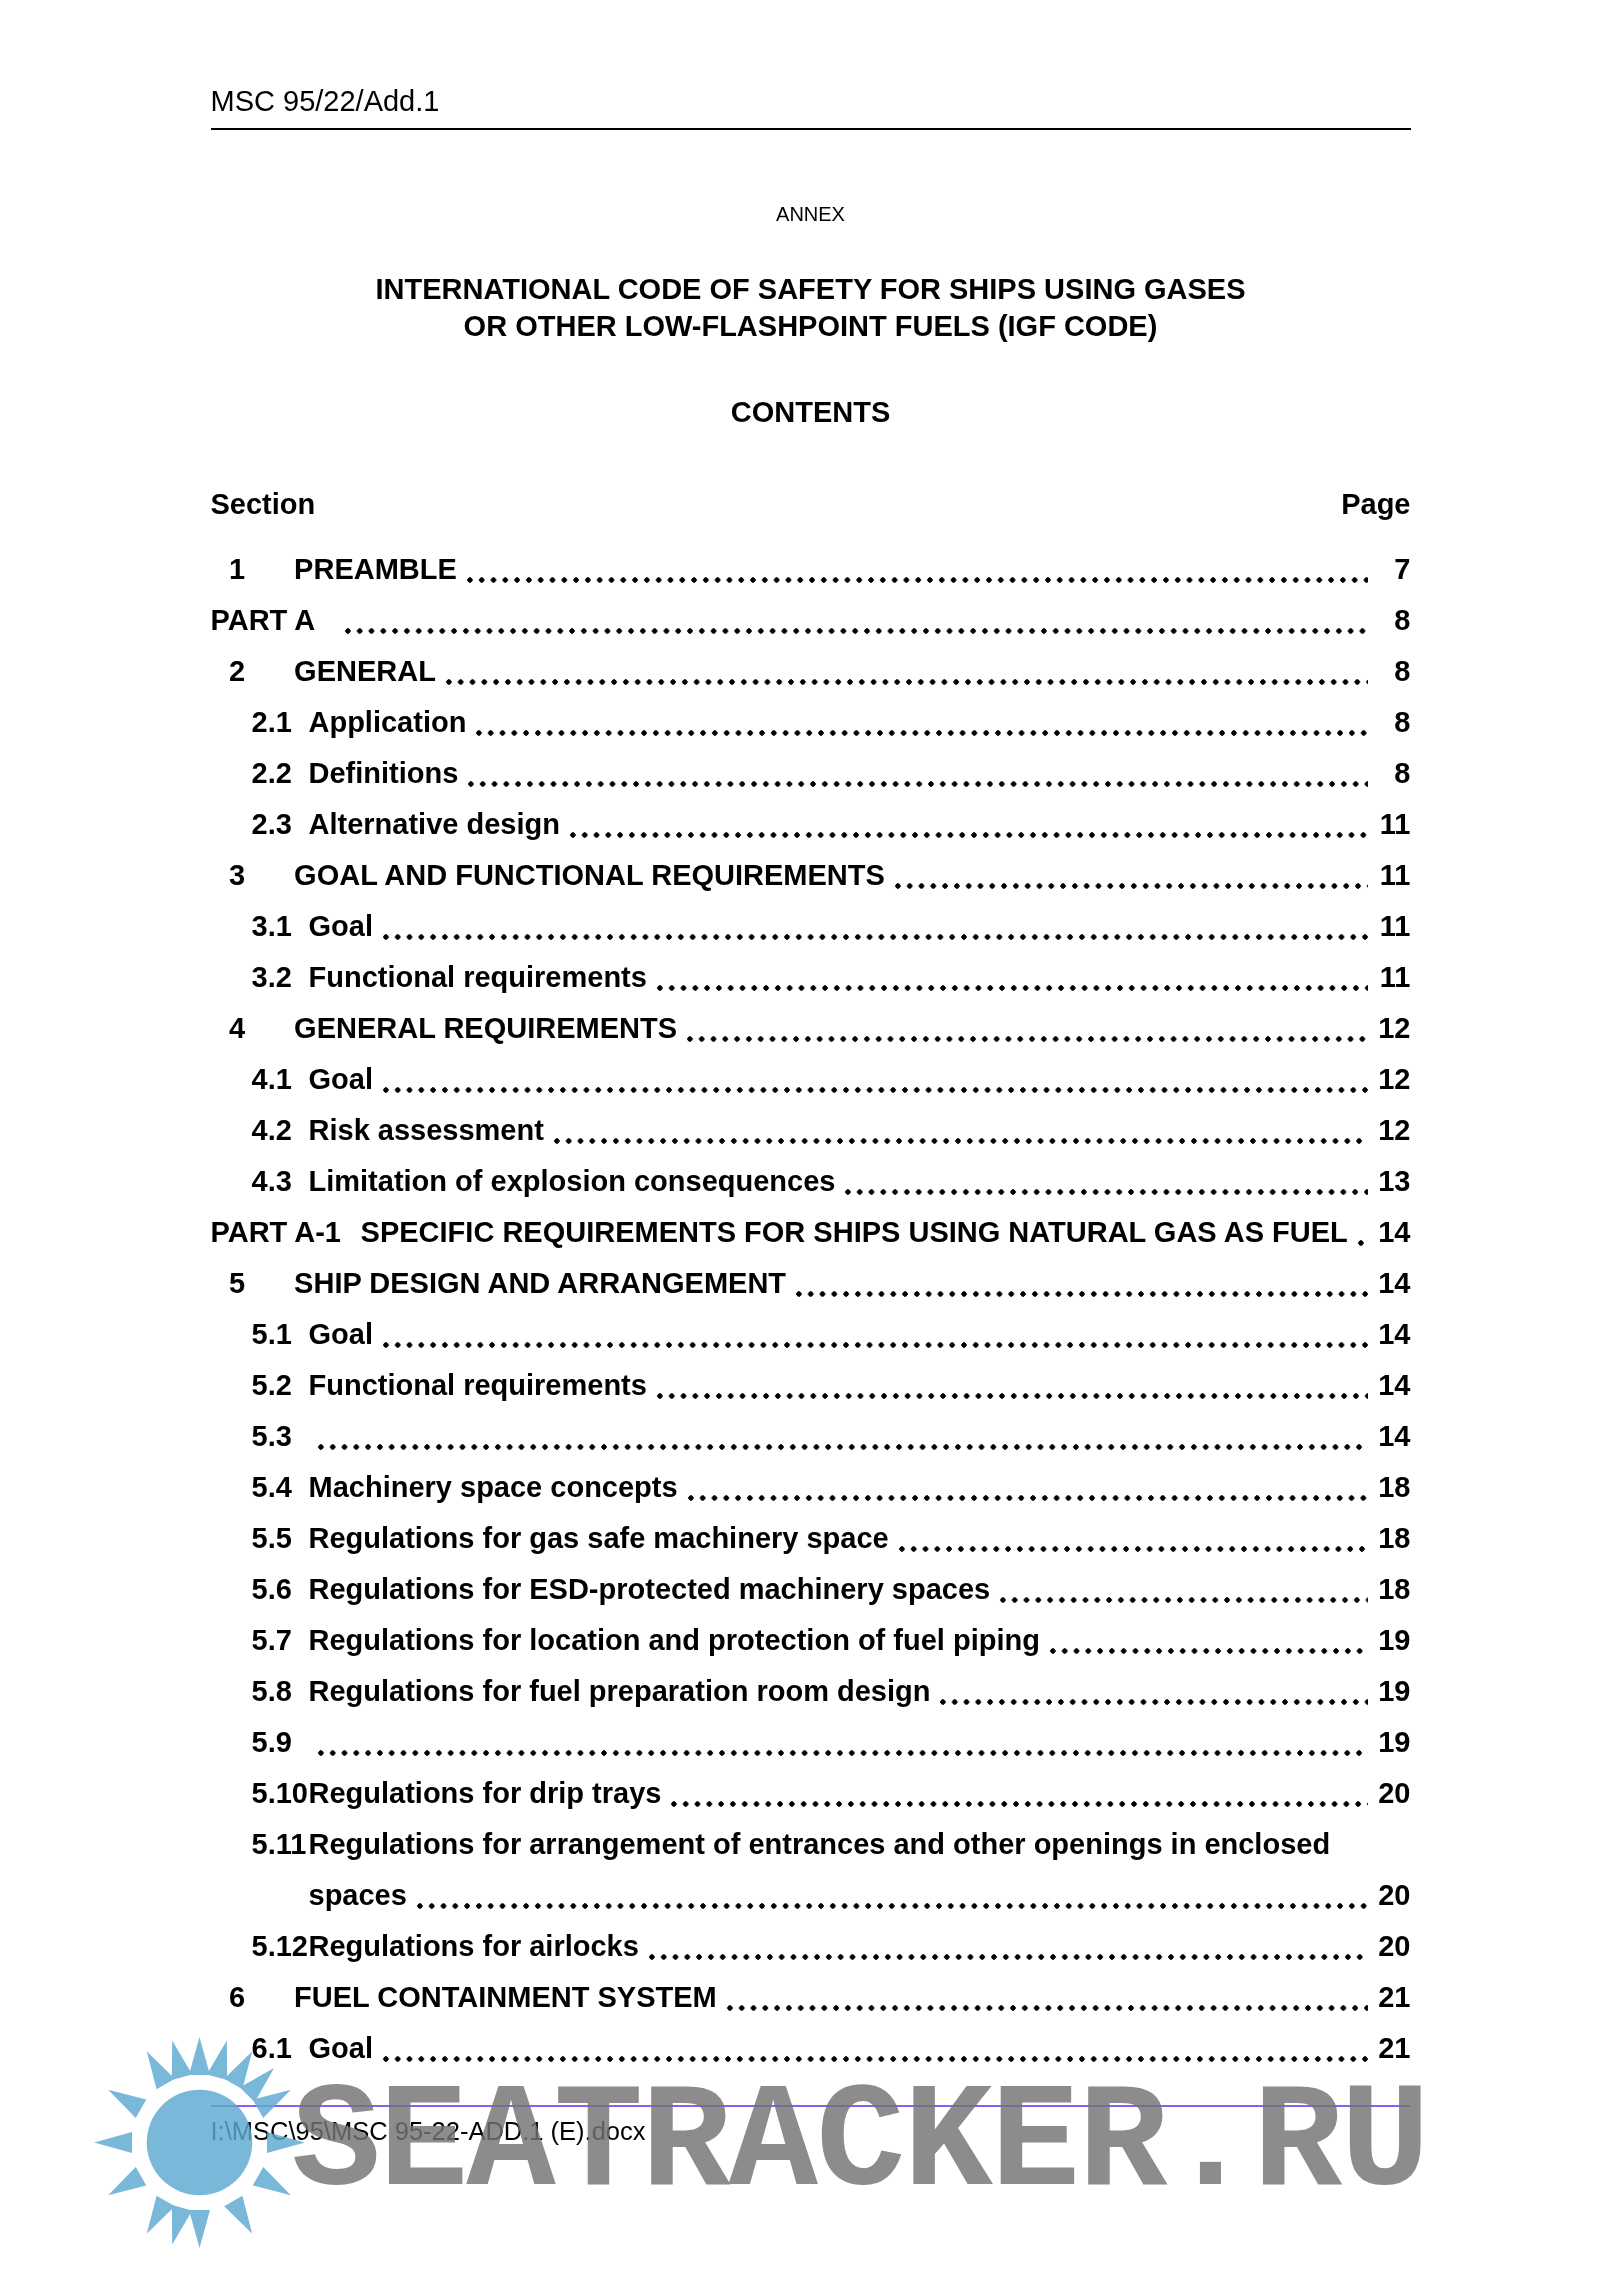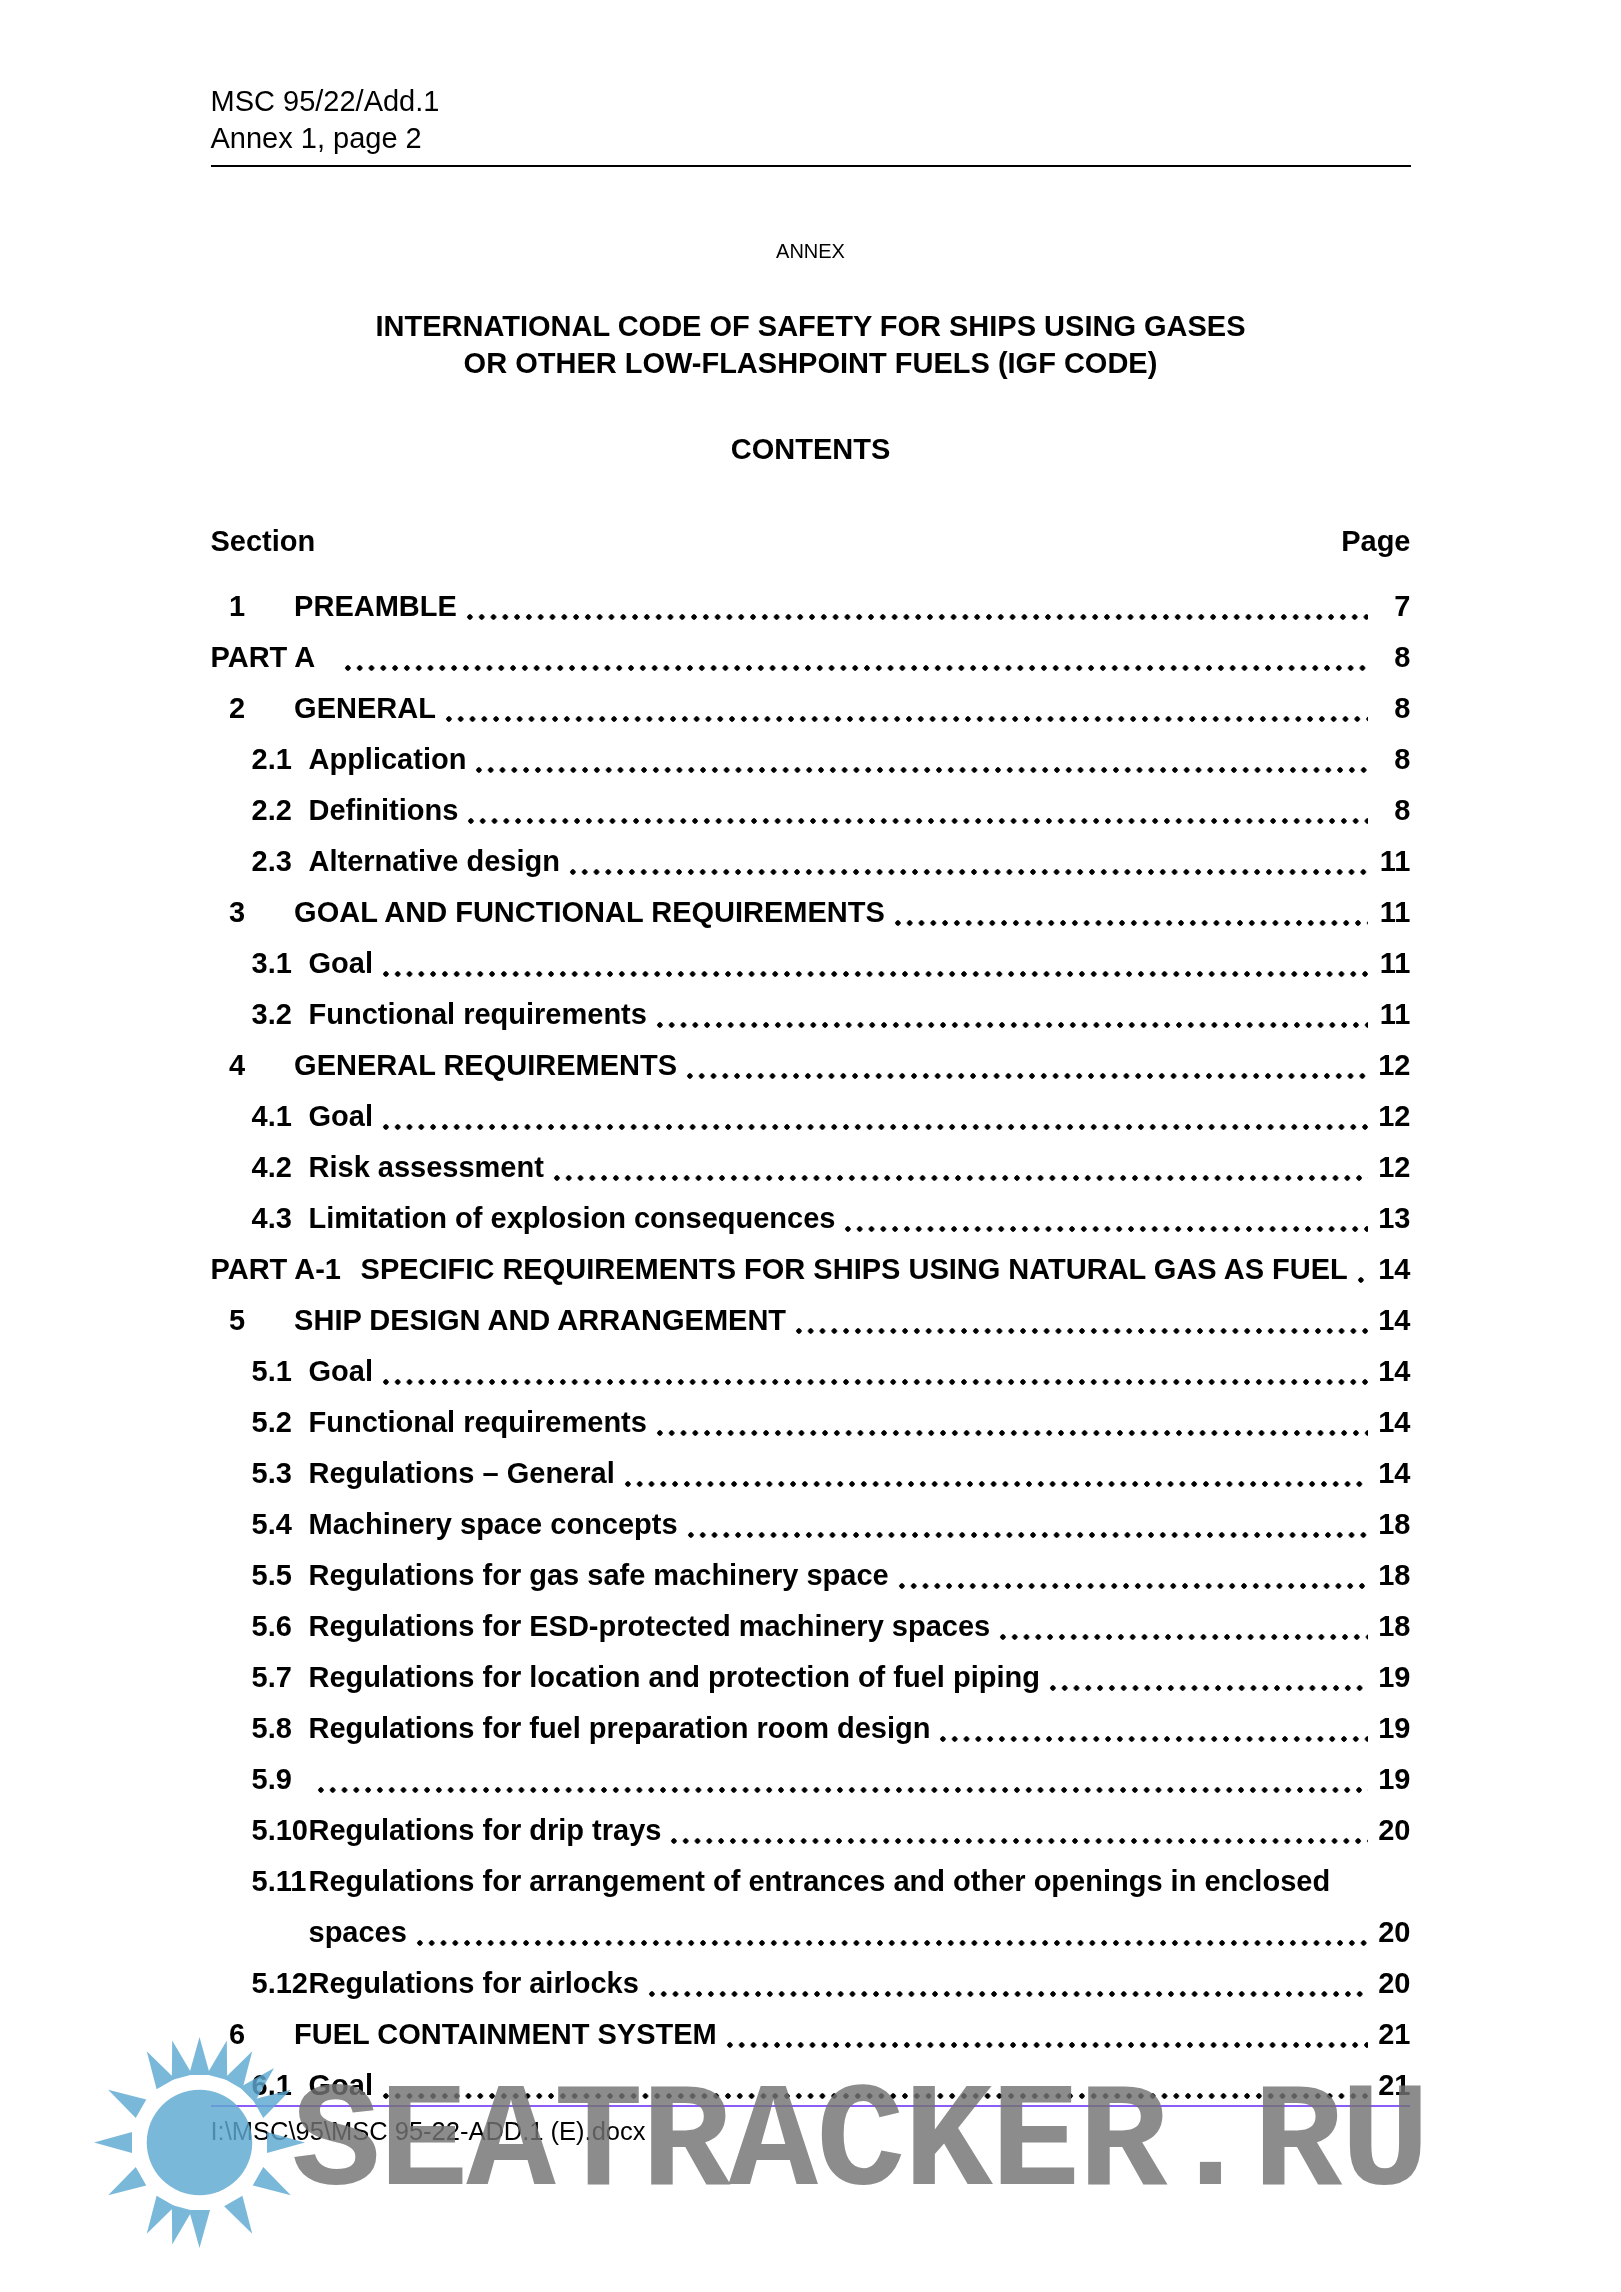--- a/index.html
+++ b/index.html
@@ -69,21 +69,20 @@
   }
 </style>
 </head>
 <body>
 
 <div class="page">
   <div class="content">
 
     <div class="doc-header">
       <div>MSC 95/22/Add.1</div>
-      <div>Annex 1, page 2</div>
     </div>
     <div class="rule"></div>
 
     <div class="annex-label">ANNEX</div>
 
     <div class="doc-title">
       <div>INTERNATIONAL CODE OF SAFETY FOR SHIPS USING GASES</div>
       <div>OR OTHER LOW-FLASHPOINT FUELS (IGF CODE)</div>
     </div>
 
@@ -192,21 +191,20 @@
           <span class="pg">14</span>
         </div>
         <div class="row sub">
           <span class="num">5.2</span>
           <span class="title">Functional requirements</span>
           <span class="dots"></span>
           <span class="pg">14</span>
         </div>
         <div class="row sub">
           <span class="num">5.3</span>
-          <span class="title">Regulations – General</span>
           <span class="dots"></span>
           <span class="pg">14</span>
         </div>
         <div class="row sub">
           <span class="num">5.4</span>
           <span class="title">Machinery space concepts</span>
           <span class="dots"></span>
           <span class="pg">18</span>
         </div>
         <div class="row sub">

